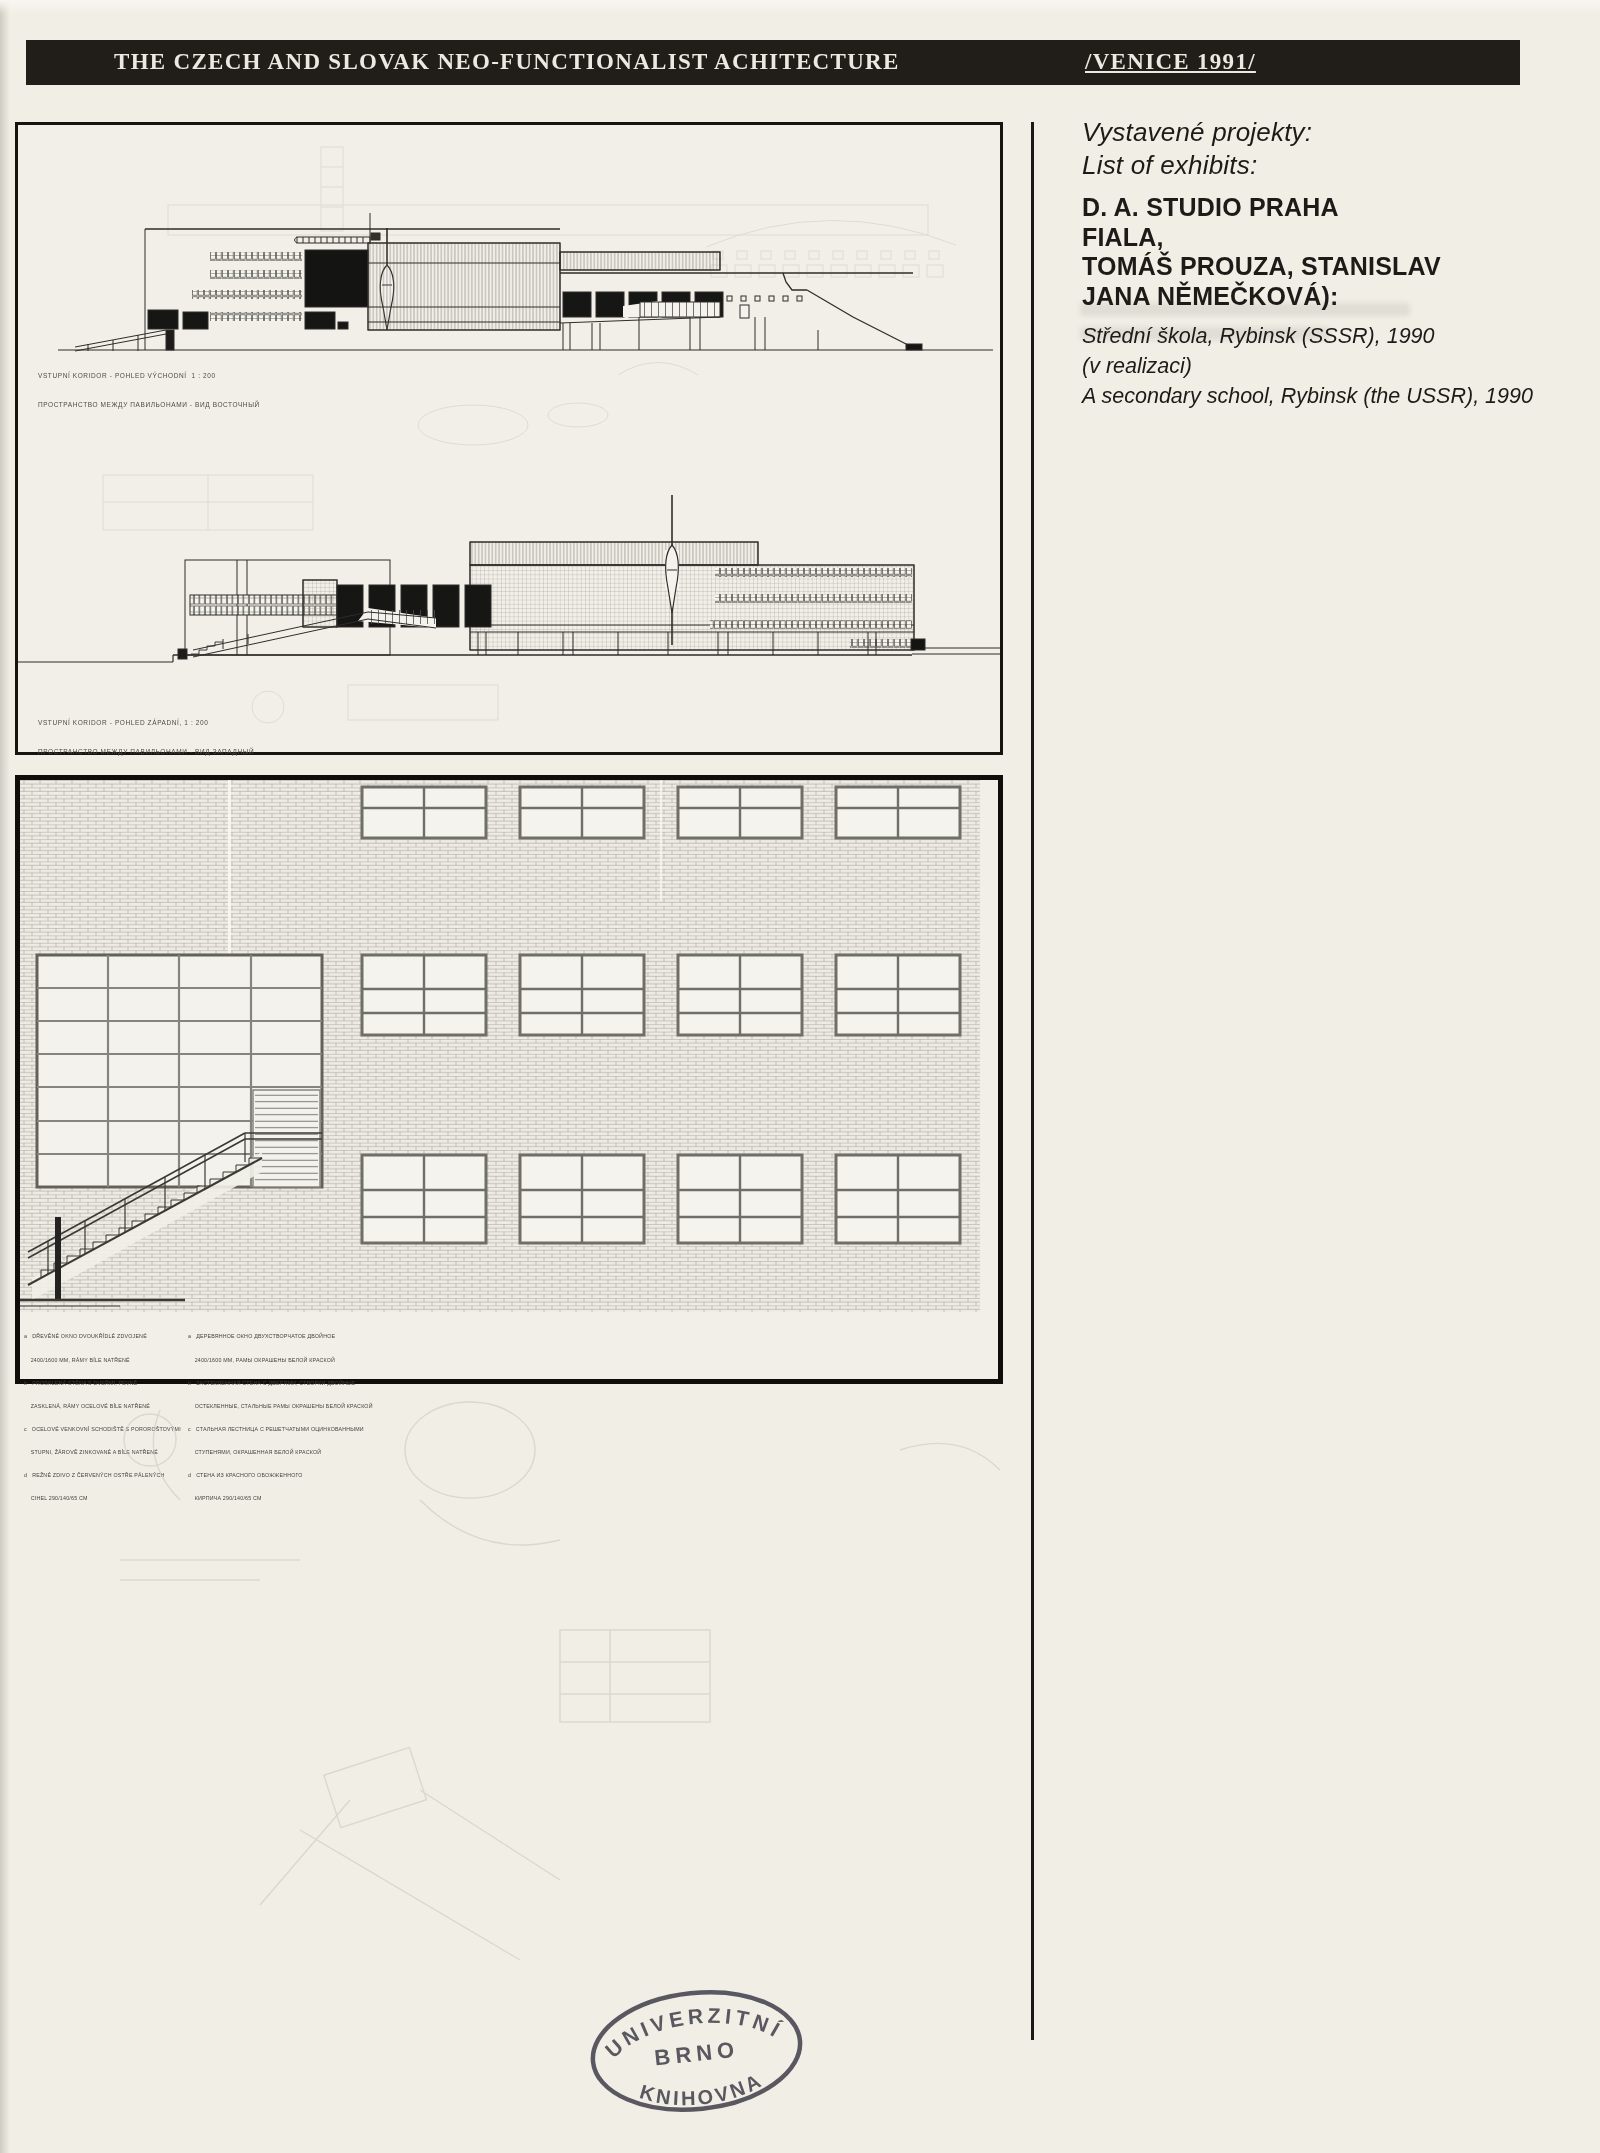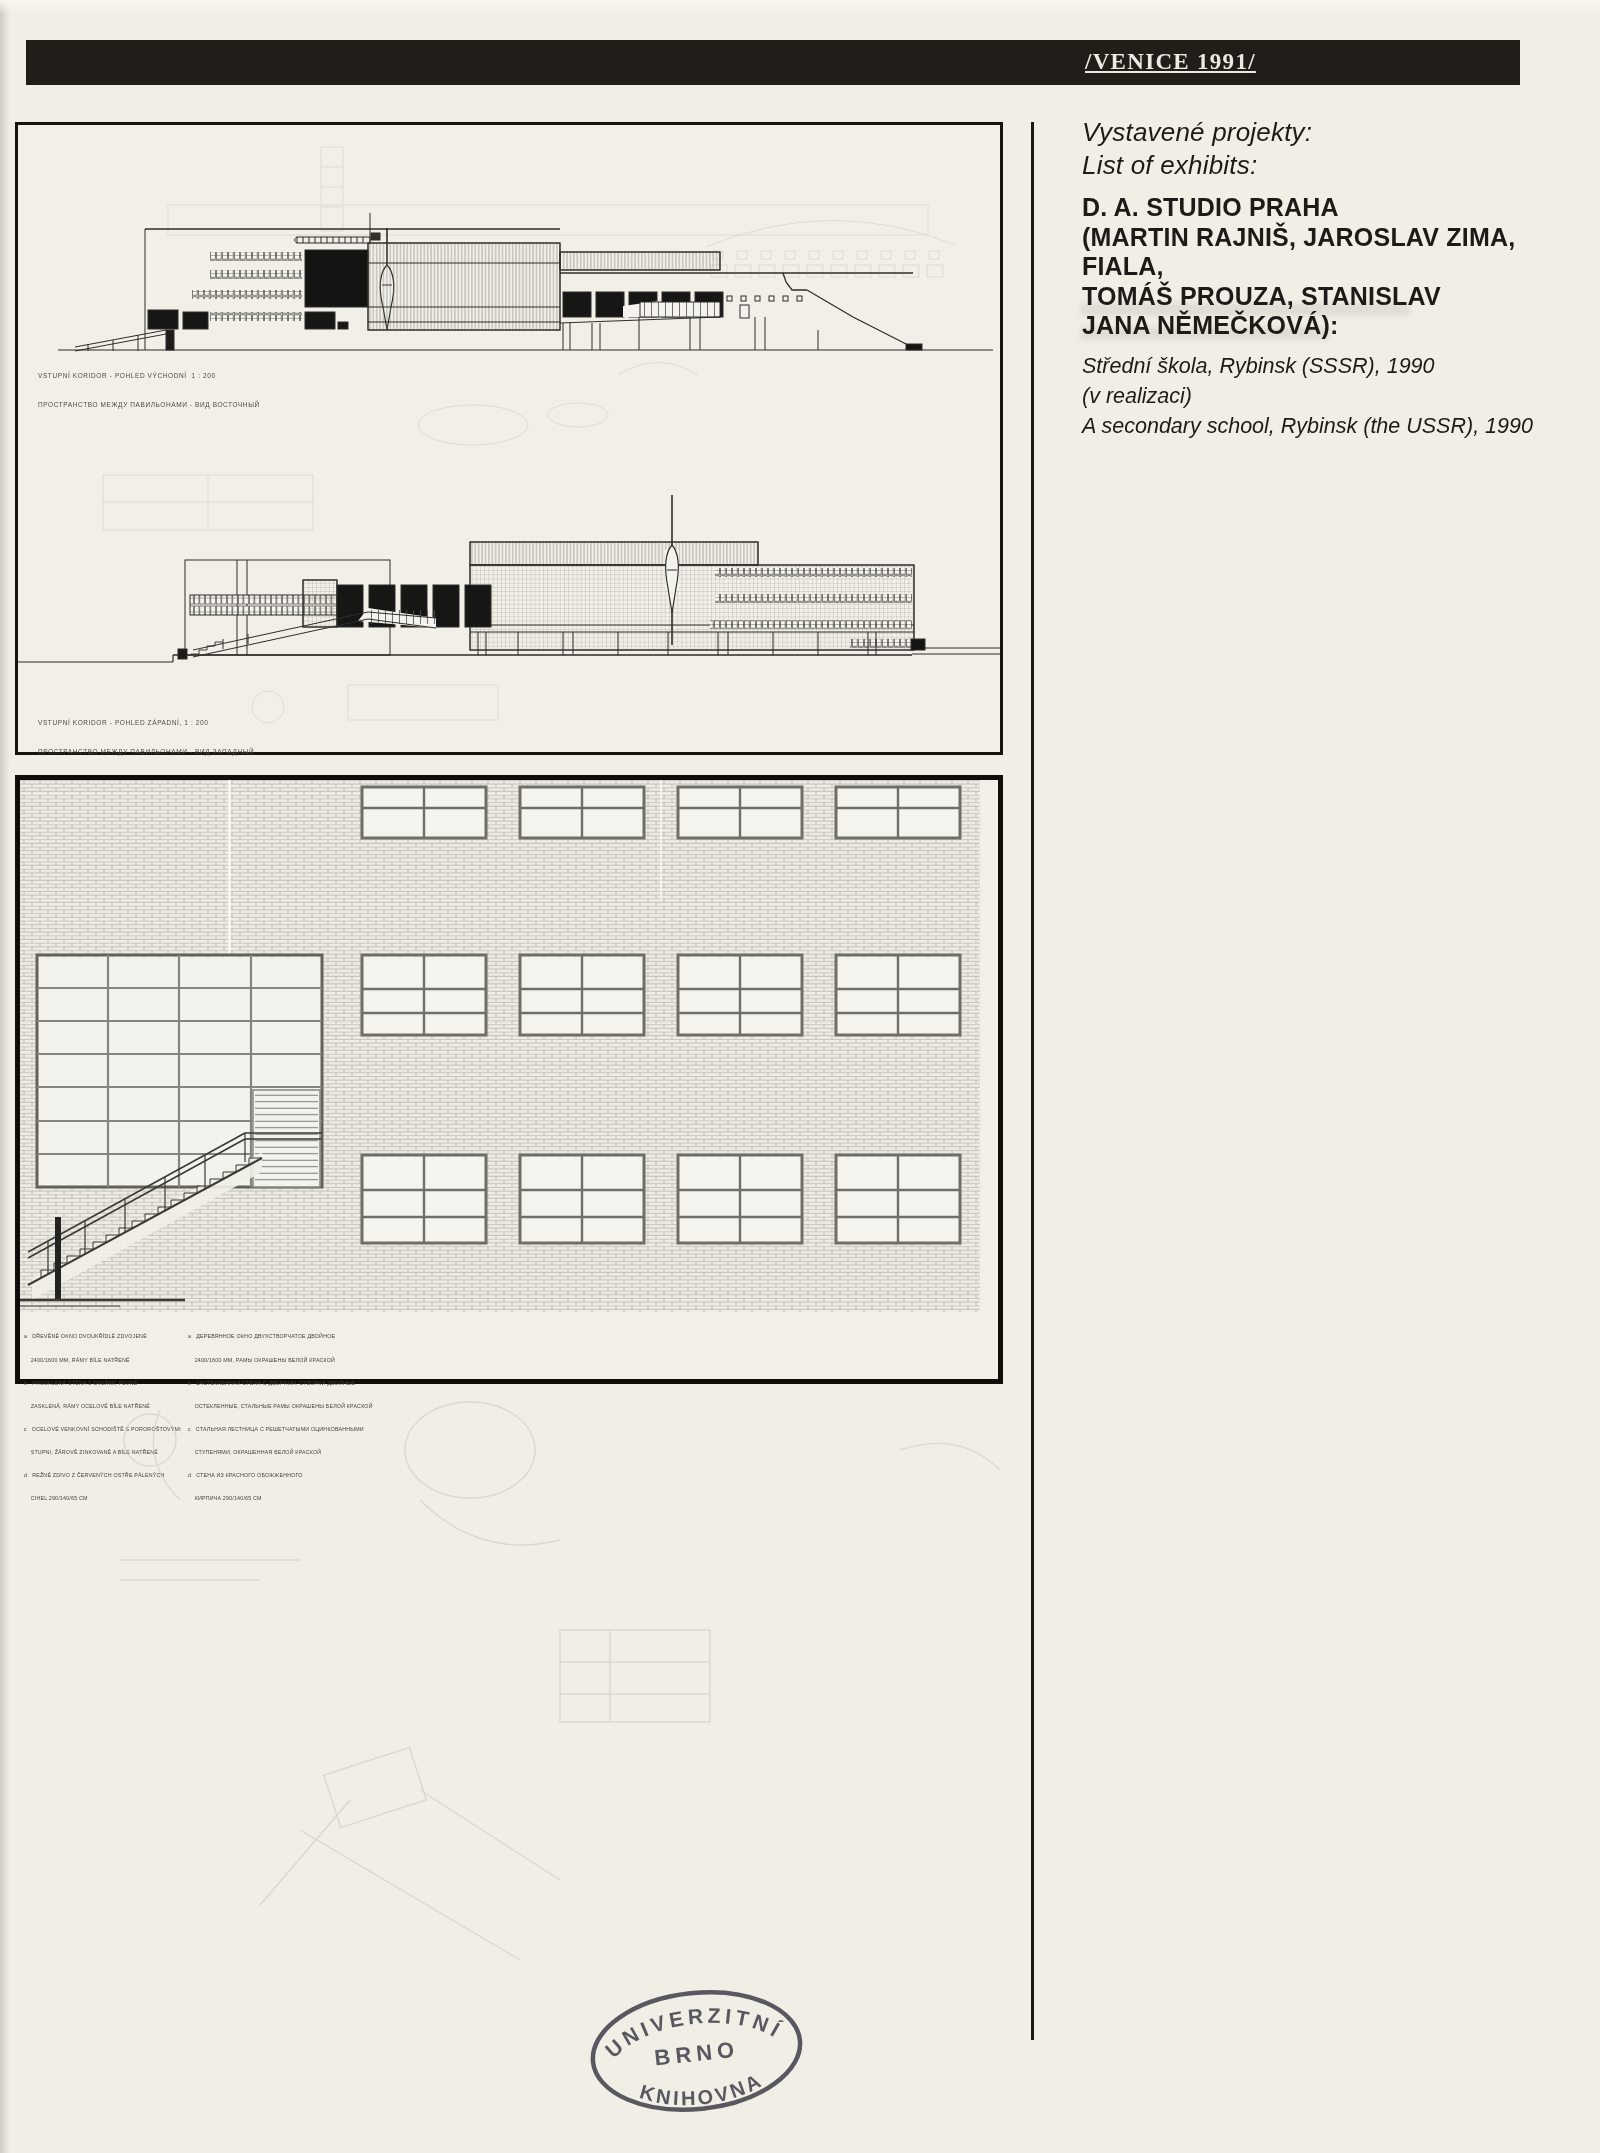--- a/index.html
+++ b/index.html
@@ -45,20 +45,21 @@
   .ghostsvg{position:absolute;left:0;top:0;}
 </style>
 </head>
 <body>
 
 <div class="page">
   <div class="edge-left"></div>
   <div class="edge-top"></div>
 
   <div class="hdr">
+    <span class="title">THE CZECH AND SLOVAK NEO-FUNCTIONALIST ACHITECTURE</span>
     <span class="venue">/VENICE 1991/</span>
   </div>
 
   <div class="sep"></div>
 
   <div class="panel-top">
     <svg width="982" height="627" viewBox="0 0 982 627">
       <defs>
         <pattern id="vh" width="3.4" height="6" patternUnits="userSpaceOnUse">
           <path d="M1.7 0 V6" stroke="#6e6c66" stroke-width="0.55"></path>
@@ -245,21 +246,20 @@
   <div class="ghosttext" style="left:1080px;top:303px;width:330px;height:13px;"></div>
   <div class="ghosttext" style="left:1080px;top:327px;width:250px;height:13px;"></div>
 
   <div class="rcol">
     <div class="intro">
       <div>Vystavené projekty:</div>
       <div>List of exhibits:</div>
     </div>
     <div class="studio">
       <div>D. A. STUDIO PRAHA</div>
-      <div>(MARTIN RAJNIŠ, JAROSLAV ZIMA,</div>
       <div>FIALA,</div>
       <div>TOMÁŠ PROUZA, STANISLAV</div>
       <div>JANA NĚMEČKOVÁ):</div>
     </div>
     <div class="project">
       <div>Střední škola, Rybinsk (SSSR), 1990</div>
       <div>(v realizaci)</div>
       <div>A secondary school, Rybinsk (the USSR), 1990</div>
     </div>
   </div>

